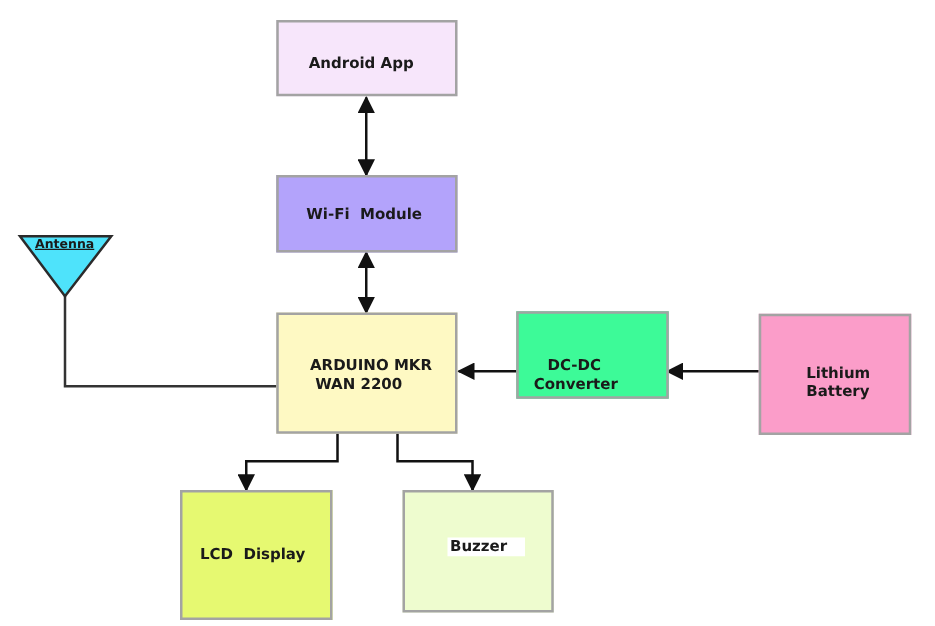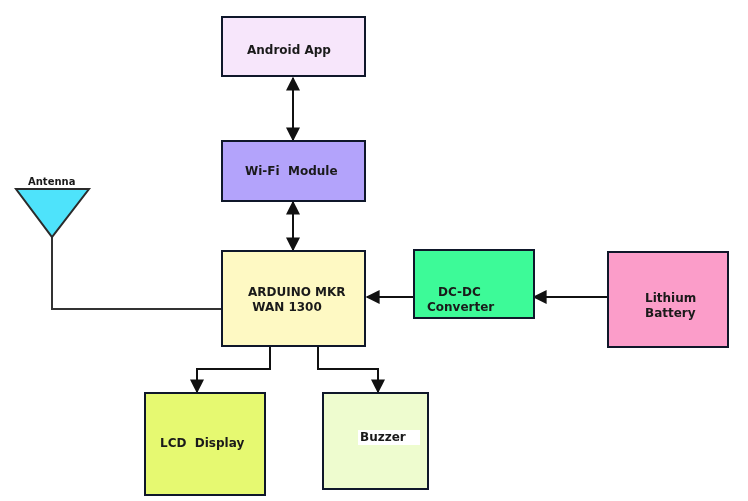--- a/index.html
+++ b/index.html
@@ -1,19 +1,19 @@
 <!DOCTYPE html>
 <html><head>
 <meta charset="utf-8">
 <style>
   html, body { margin: 0; padding: 0; background: #ffffff; }
   body { width: 748px; height: 501px; position: relative; overflow: hidden;
          font-family: "DejaVu Sans", sans-serif; }
   svg { position: absolute; left: 0; top: 0; }
-  .box { position: absolute; box-sizing: border-box; border: 2px solid #0f172a; }
+  .box { position: absolute; box-sizing: border-box; border: 2px solid #a3a3a3; }
   .lbl { position: absolute; font-weight: bold; font-size: 12px; color: #1a1a1a;
          line-height: 15px; white-space: pre; }
 </style>
 </head>
 <body>
 
 <svg width="748" height="501">
   <defs>
     <marker id="ah" viewBox="0 0 10 10" refX="9" refY="5" markerWidth="7" markerHeight="7" orient="auto-start-reverse">
       <path d="M0,0 L10,5 L0,10 z" fill="#111"></path>
@@ -30,44 +30,44 @@
 
   <polyline points="270,346 270,369 197,369 197,392" fill="none" stroke="#111" stroke-width="2" marker-end="url(#ah)"></polyline>
 
   <polyline points="318,346 318,369 378,369 378,392" fill="none" stroke="#111" stroke-width="2" marker-end="url(#ah)"></polyline>
 
   <polyline points="52,236 52,309 222,309" fill="none" stroke="#333" stroke-width="2"></polyline>
 
   <polygon points="16,189 89,189 52,237" fill="#4ee3fb" stroke="#2b2b2b" stroke-width="2"></polygon>
 </svg>
 
-<div class="lbl" style="left:28px; top:176px; font-size:10px; line-height:12px;">Antenna</div>
+<div class="lbl" style="left:28px; top:190px; font-size:10px; line-height:12px;text-decoration:underline;">Antenna</div>
 
 <div class="box" style="left:221px; top:16px; width:145px; height:61px; background:#f7e6fb;">
   <div class="lbl" style="left:24px; top:25px;">Android App</div>
 </div>
 
 <div class="box" style="left:221px; top:140px; width:145px; height:62px; background:#b3a3fb;">
   <div class="lbl" style="left:22px; top:22px;">Wi-Fi  Module</div>
 </div>
 
 <div class="box" style="left:221px; top:250px; width:145px; height:97px; background:#fef9c3;">
   <div class="lbl" style="left:25px; top:33px;">ARDUINO MKR</div>
-  <div class="lbl" style="left:25px; top:48px;"> WAN 1300</div>
+  <div class="lbl" style="left:25px; top:48px;"> WAN 2200</div>
 </div>
 
 <div class="box" style="left:413px; top:249px; width:122px; height:70px; background:#3dfa98;">
   <div class="lbl" style="left:23px; top:34px;">DC-DC</div>
   <div class="lbl" style="left:12px; top:49px;">Converter</div>
 </div>
 
 <div class="box" style="left:607px; top:251px; width:122px; height:97px; background:#fb9dc9;">
   <div class="lbl" style="left:36px; top:38px;">Lithium</div>
   <div class="lbl" style="left:36px; top:53px;">Battery</div>
 </div>
 
 <div class="box" style="left:144px; top:392px; width:122px; height:104px; background:#e6f971;">
   <div class="lbl" style="left:14px; top:42px;">LCD  Display</div>
 </div>
 
-<div class="box" style="left:322px; top:392px; width:107px; height:98px; background:#eefccf;">
+<div class="box" style="left:322px; top:392px; width:121px; height:98px; background:#eefccf;">
   <div class="lbl" style="left:34px; top:36px; background:#ffffff; padding:0 14px 0 2px;">Buzzer</div>
 </div>
 
 </body></html>

